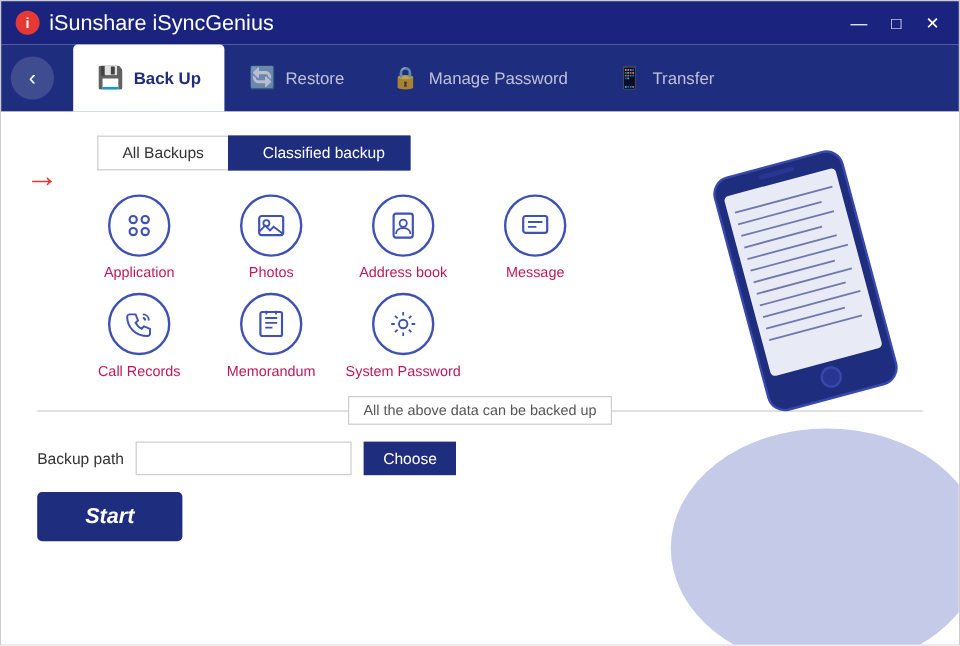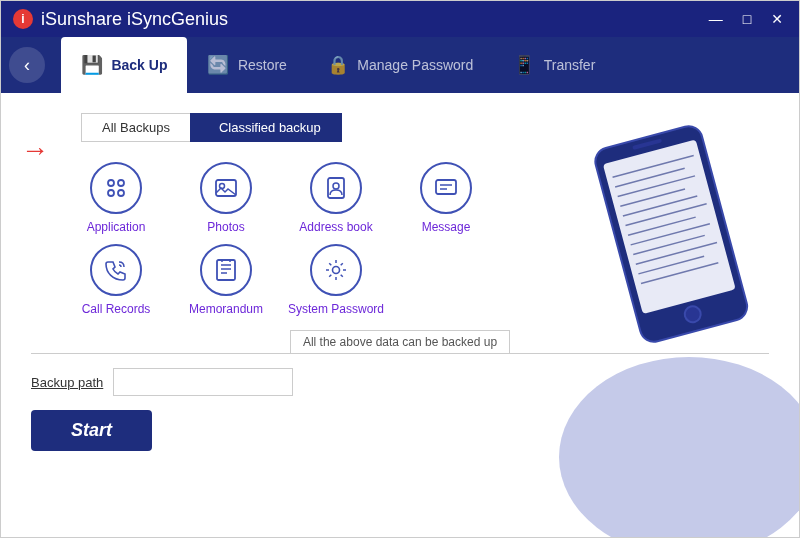--- a/index.html
+++ b/index.html
@@ -167,28 +167,28 @@
       border: 2px solid #3f51b5;
       display: flex;
       align-items: center;
       justify-content: center;
       font-size: 22px;
       color: #3f51b5;
       background: white;
     }
     .icon-label {
       font-size: 12px;
-      color: #6d28d9;
+      color: #be185d;
       text-align: center;
     }
 
     
     .divider-section {
       display: flex;
-      align-items: flex-end;
+      align-items: center;
       margin: 14px 0;
     }
     .divider-line {
       flex: 1;
       height: 1px;
       background: #ccc;
     }
     .divider-text {
       padding: 4px 12px;
       font-size: 12px;
@@ -201,21 +201,20 @@
     .backup-path-row {
       display: flex;
       align-items: center;
       gap: 10px;
       margin-top: 10px;
     }
     .backup-path-label {
       font-size: 13px;
       color: #333;
       white-space: nowrap;
-      text-decoration: underline;
     }
     .backup-path-input {
       width: 180px;
       height: 28px;
       border: 1px solid #ccc;
       padding: 0 6px;
       font-size: 12px;
     }
     .choose-btn {
       background: #1e2d7d;
@@ -408,20 +407,21 @@
     <div class="divider-section">
       <div class="divider-line"></div>
       <div class="divider-text">All the above data can be backed up</div>
       <div class="divider-line"></div>
     </div>
 
     
     <div class="backup-path-row">
       <span class="backup-path-label">Backup path</span>
       <input class="backup-path-input" type="text" placeholder="" style="">
+      <button class="choose-btn">Choose</button>
     </div>
 
     
     <button class="start-btn">Start</button>
 
     
     <div class="phone-illustration">
       <svg width="200" height="320" viewBox="0 0 200 320" fill="none">
 
         <g transform="rotate(-15, 100, 160)">

